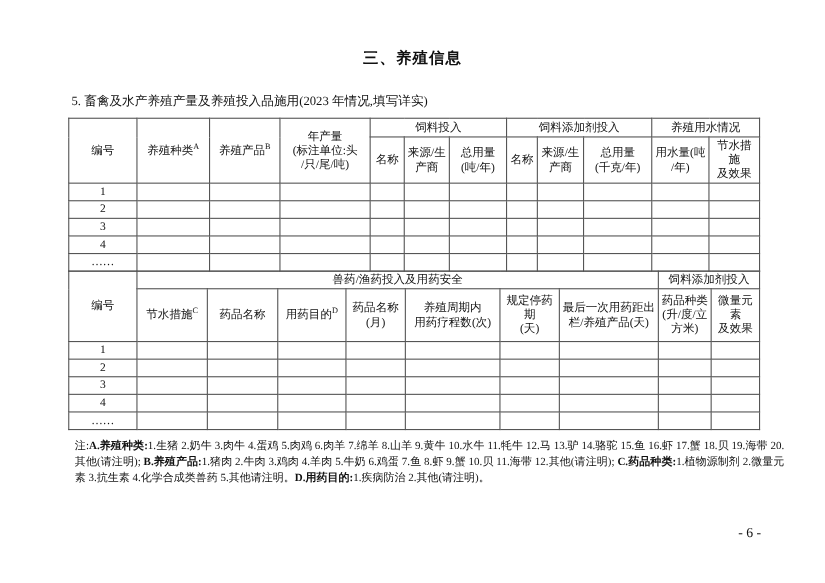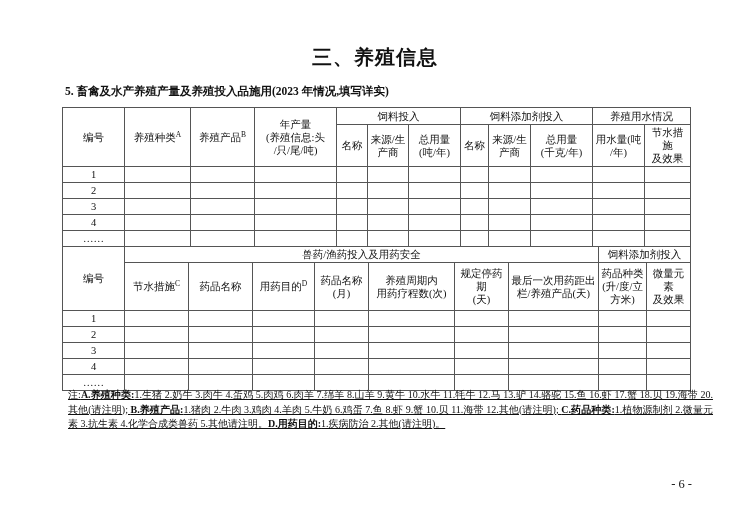--- a/index.html
+++ b/index.html
@@ -1,39 +1,39 @@
 <!DOCTYPE html>
 <html><head>
 <meta charset="utf-8">
 <style>
   * { margin:0; padding:0; box-sizing:border-box; }
   html,body { width:750px; height:530px; background:#ffffff; color:#111;
     font-family:"Liberation Serif","DejaVu Serif",serif; }
   .page { position:relative; width:750px; height:530px; background:#fff; overflow:hidden; }
 
   .title { position:absolute; top:44px; left:0; width:100%; text-align:center;
-    font-size:20px; font-weight:bold; letter-spacing:1px; }
-
-  .heading5 { position:absolute; top:84px; left:65px; font-size:11.5px; font-weight:bold; }
+    font-size:14px; font-weight:bold; letter-spacing:1px; }
+
+  .heading5 { position:absolute; top:84px; left:65px; font-size:11.5px; font-weight:normal; }
 
   .tables { position:absolute; top:107px; left:62px; width:628px; }
   table { border-collapse:collapse; table-layout:fixed; width:628px; }
   th, td { border:1px solid #555; font-weight:normal; font-size:10.5px;
     text-align:center; vertical-align:middle; padding:1px 2px; line-height:13px;
     white-space:pre-line; overflow:hidden; }
   sup { font-size:7.5px; vertical-align:super; line-height:0; }
   #t2 { margin-top:-1px; }
   #t1 tr.subhead th { height:42px; }
   #t1 tr.grouphead th { height:17px; }
   #t2 tr.grouphead th { height:14px;font-family:Liberation Serif, serif; }
   #t2 tr.subhead th { height:48px; }
   tbody td { height:15px; font-size:10.5px; }
 
-  .notes { position:absolute; top:388px; left:68px; width:645px;
-    font-size:10px; line-height:14.5px; text-align:justify;text-decoration:underline; }
+  .notes { position:absolute; top:399px; left:68px; width:645px;
+    font-size:10px; line-height:14.5px; text-align:justify; }
   .notes b { font-weight:bold; }
 
   .pagenum { position:absolute; top:477px; right:58px; font-size:12.5px; }
 </style>
 </head>
 <body>
 
 <div class="page">
 
   <div class="title">三、养殖信息</div>
@@ -56,21 +56,21 @@
         <col style="width:62px">
           <col style="width:52px">
           <col style="width:46px">
       </colgroup>
       <thead>
         <tr class="grouphead">
           <th rowspan="2"><span>编号</span></th>
           <th rowspan="2"><span>养殖种类</span><sup>A</sup></th>
           <th rowspan="2"><span>养殖产品</span><sup>B</sup></th>
           <th rowspan="2"><span>年产量
-(养殖信息:头
+(标注单位:头
 /只/尾/吨)</span></th>
           <th colspan="3">饲料投入</th>
           <th colspan="3">饲料添加剂投入</th>
           <th colspan="2">养殖用水情况</th>
         </tr>
         <tr class="subhead">
           <th>名称</th>
           <th>来源/生
 产商</th>
           <th>总用量

